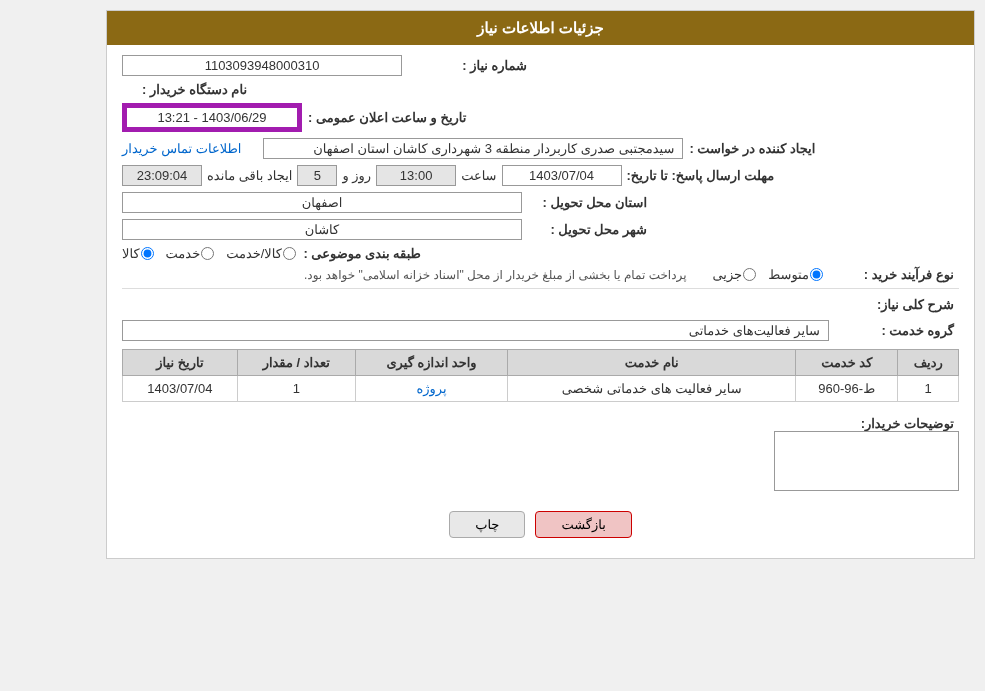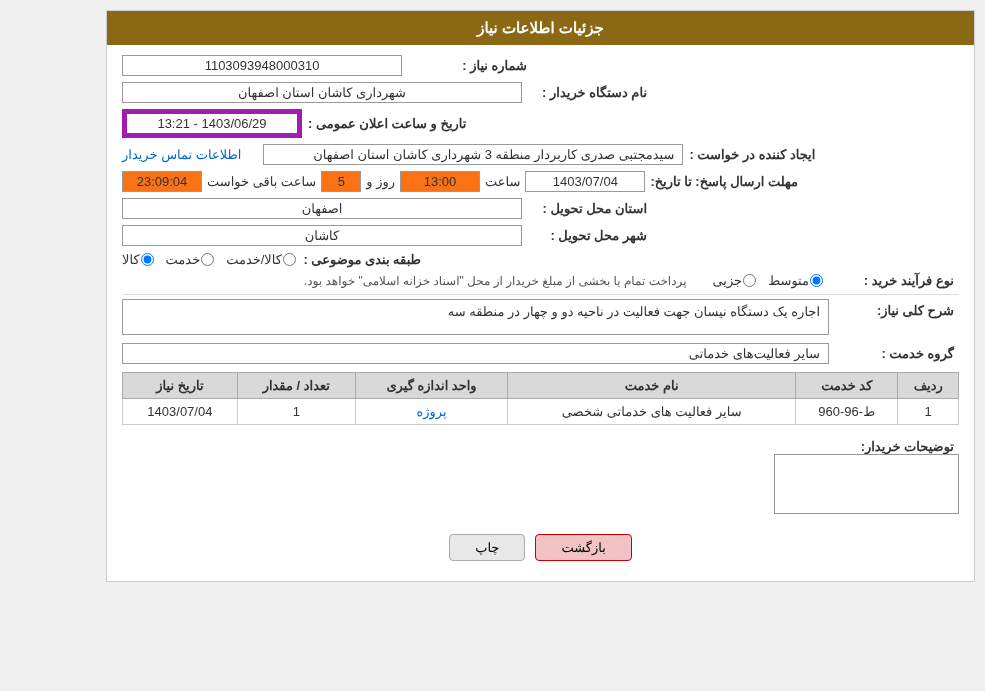--- a/index.html
+++ b/index.html
@@ -88,21 +88,21 @@
     .deadline-row {
       display: flex;
       align-items: center;
       justify-content: flex-end;
       margin-bottom: 6px;
       gap: 5px;
     }
     .small-box {
       border: 1px solid #999;
       padding: 2px 6px;
-      background: #f97316;
+      background: #e5e5e5;
       min-width: 80px;
       text-align: center;
     }
     .medium-box {
       border: 1px solid #999;
       padding: 2px 6px;
       background: #fff;
       min-width: 120px;
       text-align: center;
     }
@@ -259,21 +259,20 @@
     </div>
     <div class="content">
 
       <div class="info-row">
         <span class="label-cell">شماره نیاز :</span>
         <span class="value-box" style="min-width:280px;">1103093948000310</span>
       </div>
 
       <div class="info-row">
         <span class="label-cell">نام دستگاه خریدار :</span>
-        <span class="value-box value-box-wide">شهرداری کاشان استان اصفهان</span>
       </div>
 
       <div class="date-announce-row">
         <span class="label-cell">تاریخ و ساعت اعلان عمومی :</span>
         <span class="date-box">1403/06/29 - 13:21</span>
       </div>
 
       <div class="requester-row">
         <span class="label-cell">ایجاد کننده در خواست :</span>
         <span class="value-box value-box-wide" style="min-width:420px;text-align:right;padding-right:8px;">سیدمجتبی صدری کاربردار منطقه 3 شهرداری کاشان استان اصفهان</span>
@@ -281,21 +280,21 @@
         <a class="link-blue">اطلاعات تماس خریدار</a>
       </div>
 
       <div class="deadline-row">
         <span class="label-cell" style="min-width:130px;">مهلت ارسال پاسخ: تا تاریخ:</span>
         <span class="medium-box">1403/07/04</span>
         <span class="inline-label">ساعت</span>
         <span class="small-box">13:00</span>
         <span class="inline-label">روز و</span>
         <span class="small-box" style="min-width:40px;">5</span>
-        <span class="inline-label">ساعت باقی خواست</span>
+        <span class="inline-label">ایجاد باقی مانده</span>
         <span class="small-box">23:09:04</span>
       </div>
 
       <div class="info-row">
         <span class="label-cell">استان محل تحویل :</span>
         <span class="value-box value-box-wide">اصفهان</span>
       </div>
 
       <div class="info-row">
         <span class="label-cell">شهر محل تحویل :</span>
@@ -332,21 +331,20 @@
               <span>جزیی</span>
           </label>
         </div>
         <span class="purchase-note" style="margin-right:20px;">پرداخت تمام یا بخشی از مبلغ خریدار از محل "اسناد خزانه اسلامی" خواهد بود.</span>
       </div>
 
       <hr class="row-divider">
 
       <div class="sharh-row">
         <span class="sharh-label">شرح کلی نیاز:</span>
-        <div class="sharh-box" style="direction:rtl;">اجاره یک دستگاه نیسان جهت فعالیت در ناحیه دو و چهار در منطقه سه</div>
       </div>
 
 
       <div class="group-row">
         <span class="group-label">گروه خدمت :</span>
         <span class="group-value">سایر فعالیت‌های خدماتی</span>
       </div>
 
       <table class="services-table">
         <thead>

